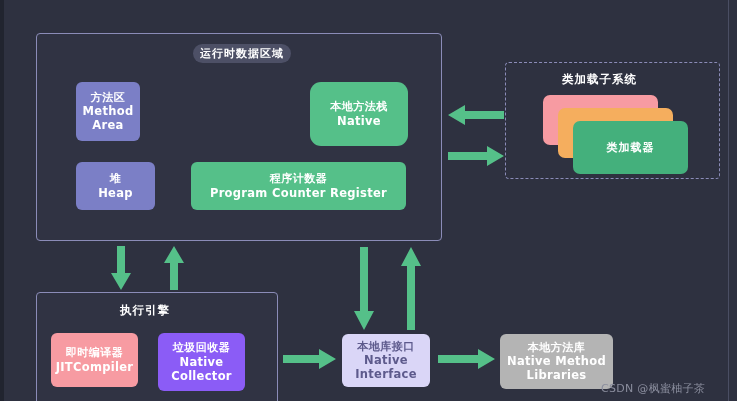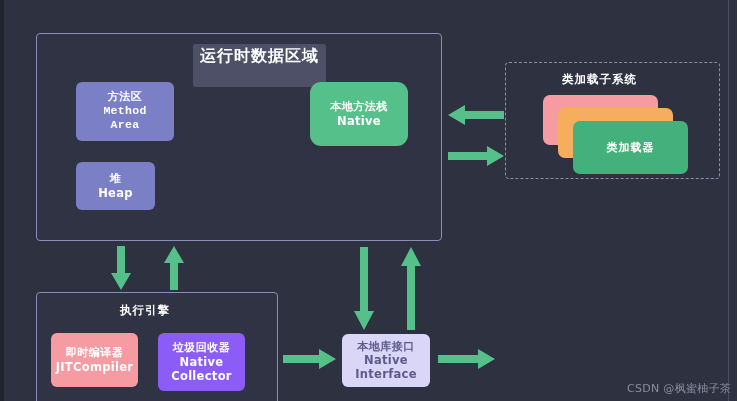--- a/index.html
+++ b/index.html
@@ -44,22 +44,22 @@
   .box.gray{background:#b4b4b4;color:#ffffff;}
 
   
   #runtime-area{
     position:absolute;left:36px;top:33px;width:404px;height:206px;
     border:1.5px solid #8b8cb8;border-radius:4px;
     background:#303343;
   }
   #runtime-title{
     position:absolute;left:193px;top:44px;
-    font-size:16px;font-weight:bold;color:#ffffff;
-    background:#4d5066;padding:2px 7px 20px 7px;border-radius:2px;
+    font-size:11px;font-weight:bold;color:#ffffff;
+    background:#4d5066;padding:2px 7px 2px 7px;border-radius:10px;
     letter-spacing:1px;
   }
 
   
   #classloader-area{
     position:absolute;left:505px;top:62px;width:213px;height:115px;
     border:1.5px dashed #8b8cb8;border-radius:4px;
   }
   #classloader-title{
     position:absolute;left:562px;top:72px;
@@ -90,52 +90,56 @@
   .arrow svg{display:block;}
 
   
   #wm-url{
     position:absolute;left:524px;top:378px;
     font-size:12px;color:#7e8191;letter-spacing:.2px;
     font-family:"DejaVu Sans","Liberation Sans",sans-serif;
     margin-top:28px;
   }
   #wm-user{
-    position:absolute;left:627px;top:381px;
+    position:absolute;left:601px;top:381px;
     font-size:11px;color:#8a8d9d;letter-spacing:.3px;
   }
 </style>
 </head>
 <body>
 
 <div id="canvas">
 
   <div class="frame-edge-left"></div>
   <div class="frame-edge-right"></div>
 
   <div id="runtime-area"></div>
   <div id="runtime-title">运行时数据区域</div>
 
-  <div class="box purple" style="left:76px;top:82px;width:98px;height:59px;font-family:Liberation Mono, monospace;">
+  <div class="box purple" style="left:76px;top:82px;width:64px;height:59px;">
     <span class="cn">方法区</span>
     <span class="en">Method</span>
     <span class="en">Area</span>
   </div>
 
 
   <div class="box green" style="left:310px;top:82px;width:98px;height:64px;border-radius:11px;">
     <span class="cn">本地方法栈</span>
     <span class="en">Native</span>
   </div>
 
   <div class="box purple" style="left:76px;top:162px;width:79px;height:48px;">
     <span class="cn">堆</span>
     <span class="en">Heap</span>
   </div>
 
+  <div class="box green" style="left:191px;top:162px;width:215px;height:48px;">
+    <span class="cn">程序计数器</span>
+    <span class="en">Program Counter Register</span>
+  </div>
 
   <div id="classloader-area"></div>
   <div id="classloader-title">类加载子系统</div>
 
   <div class="cl-card" id="cl-card-pink"></div>
   <div class="cl-card" id="cl-card-orange"></div>
   <div class="cl-card" id="cl-card-green">
     <span>类加载器</span>
   </div>
 
@@ -152,20 +156,25 @@
     <span class="en">Native</span>
     <span class="en">Collector</span>
   </div>
 
   <div class="box lavender" style="left:342px;top:334px;width:88px;height:53px;">
     <span class="cn">本地库接口</span>
     <span class="en">Native</span>
     <span class="en">Interface</span>
   </div>
 
+  <div class="box gray" style="left:500px;top:334px;width:113px;height:55px;">
+    <span class="cn">本地方法库</span>
+    <span class="en">Native Method</span>
+    <span class="en">Libraries</span>
+  </div>
 
   <div class="arrow" style="left:448px;top:104px;">
     <svg width="56" height="22" viewBox="0 0 56 22">
       <polygon points="0,11 17,1 17,7 56,7 56,15 17,15 17,21" fill="#55c089"></polygon>
     </svg>
   </div>
 
   <div class="arrow" style="left:448px;top:145px;">
     <svg width="56" height="22" viewBox="0 0 56 22">
       <polygon points="56,11 39,1 39,7 0,7 0,15 39,15 39,21" fill="#55c089"></polygon>

